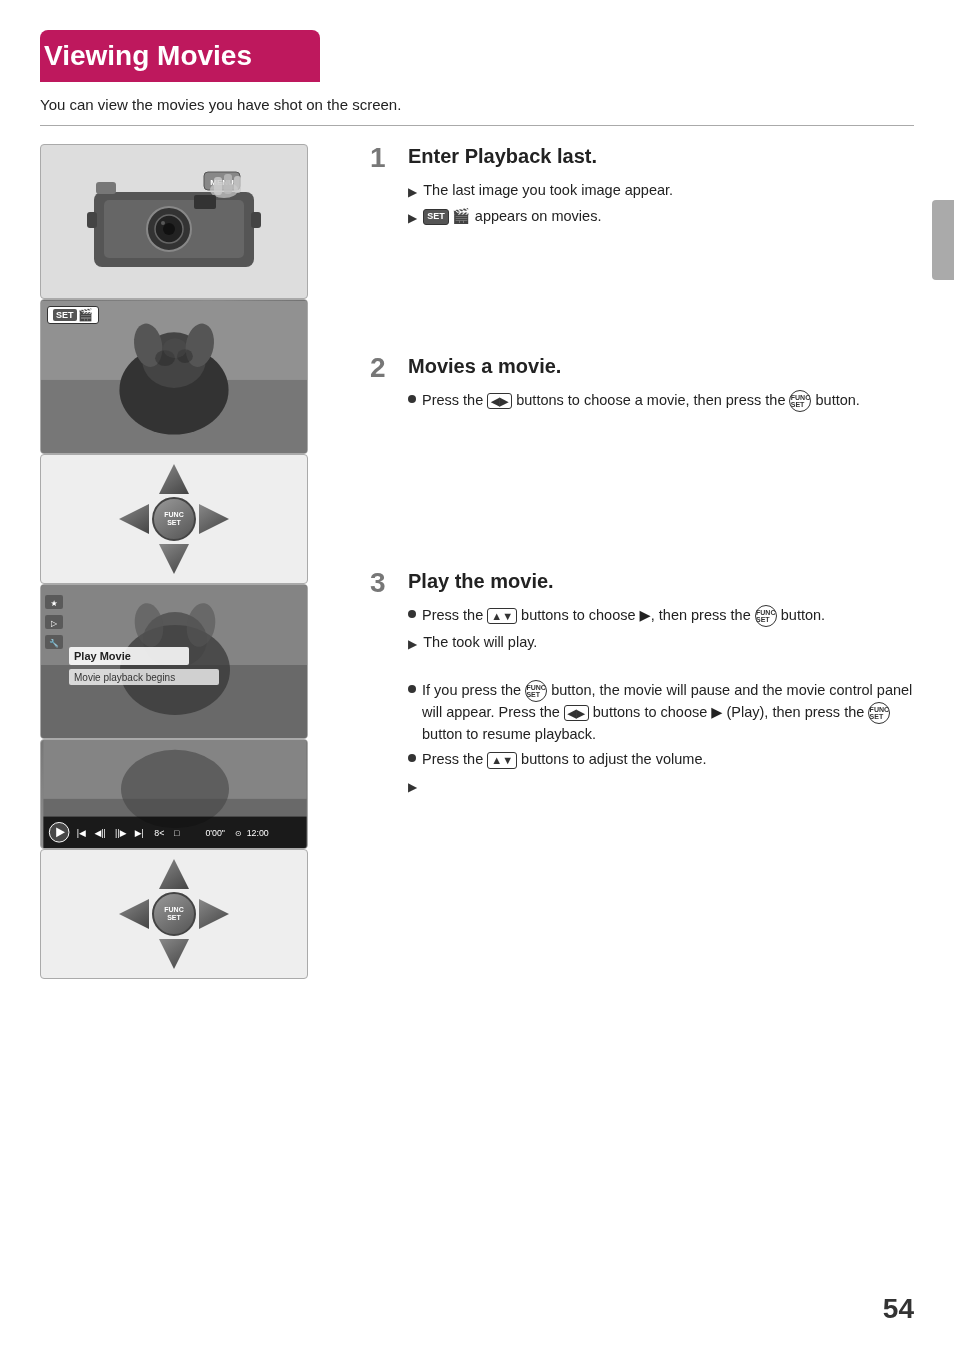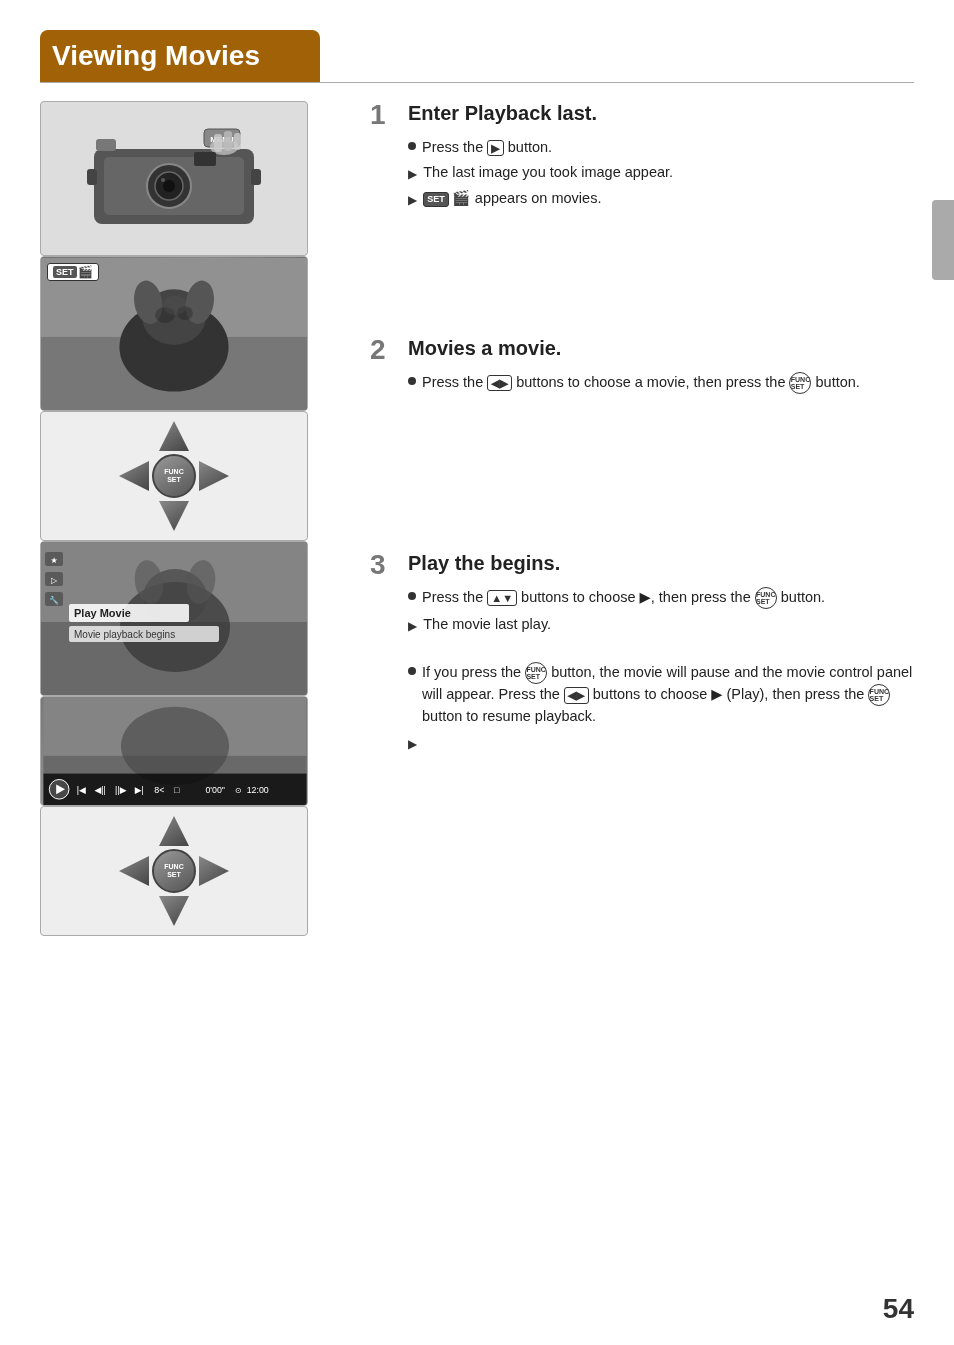--- a/index.html
+++ b/index.html
@@ -15,23 +15,23 @@
 
     .page-container {
       width: 954px;
       min-height: 1345px;
       padding: 30px 40px 40px 40px;
       position: relative;
     }
 
     
     .title-bar {
-      background: #a16207;
+      background: #be185d;
       border-radius: 8px 8px 0 0;
-      padding: 10px 12px;
+      padding: 10px 4px;
       margin-bottom: 0;
       display: inline-block;
       min-width: 280px;
     }
     .title-bar h1 {
       color: #fff;
       font-size: 28px;
       font-weight: 900;
       font-family: Arial Black, Arial, sans-serif;
     }
@@ -349,20 +349,21 @@
 <div class="page-container">
 
   
   <div class="right-tab"></div>
 
   
   <div class="title-bar">
     <h1>Viewing Movies</h1>
   </div>
 
+  <p class="subtitle">You can view the movies you have shot on the screen.</p>
   <hr class="divider">
 
   
   <div class="main-content">
 
     <div class="left-col">
 
       <div class="img-box img-box-tall">
         <svg class="camera-svg" viewBox="0 0 200 120" xmlns="http://www.w3.org/2000/svg">
 
@@ -513,24 +514,20 @@
 
     <div class="right-col">
 
       <div class="step-section" style="margin-top:0;">
         <div class="step-header">
           <span class="step-num">1</span>
           <span class="step-title">Enter Playback last.</span>
         </div>
         <div class="step-body">
           <div class="bullet-item">
-            <div class="bullet-circle"></div>
-            <span>Press the <span class="inline-btn">▶</span> button.</span>
-          </div>
-          <div class="bullet-item">
             <span class="bullet-arrow">▶</span>
             <span>The last image you took image appear.</span>
           </div>
           <div class="bullet-item">
             <span class="bullet-arrow">▶</span>
             <span><span class="set-inline">SET</span>&nbsp;🎬 appears on movies.</span>
           </div>
         </div>
       </div>
 
@@ -543,39 +540,43 @@
           <div class="bullet-item">
             <div class="bullet-circle"></div>
             <span>Press the <span class="inline-btn">◀▶</span> buttons to choose a movie, then press the <span class="inline-btn-round" style="font-size:7px;">FUNC<br>SET</span> button.</span>
           </div>
         </div>
       </div>
 
       <div class="step-section" style="margin-top: 130px;">
         <div class="step-header">
           <span class="step-num">3</span>
-          <span class="step-title">Play the begins.</span>
+          <span class="step-title">Play the movie.</span>
         </div>
         <div class="step-body">
           <div class="bullet-item">
             <div class="bullet-circle"></div>
             <span>Press the <span class="inline-btn">▲▼</span> buttons to choose ▶, then press the <span class="inline-btn-round" style="font-size:7px;">FUNC<br>SET</span> button.</span>
           </div>
           <div class="bullet-item">
             <span class="bullet-arrow">▶</span>
-            <span>The movie last play.</span>
+            <span>The took will play.</span>
           </div>
 
           <div class="spacer-lg"></div>
 
           <div class="bullet-item">
             <div class="bullet-circle"></div>
             <span>If you press the <span class="inline-btn-round" style="font-size:7px;">FUNC<br>SET</span> button, the movie will pause and the movie control panel will appear. Press the <span class="inline-btn">◀▶</span> buttons to choose ▶ (Play), then press the <span class="inline-btn-round" style="font-size:7px;">FUNC<br>SET</span> button to resume playback.</span>
           </div>
           <div class="bullet-item">
+            <div class="bullet-circle"></div>
+            <span>Press the <span class="inline-btn">▲▼</span> buttons to adjust the volume.</span>
+          </div>
+          <div class="bullet-item">
             <span class="bullet-arrow">▶</span>
           </div>
         </div>
       </div>
 
     </div>
 
   </div>
 
   

